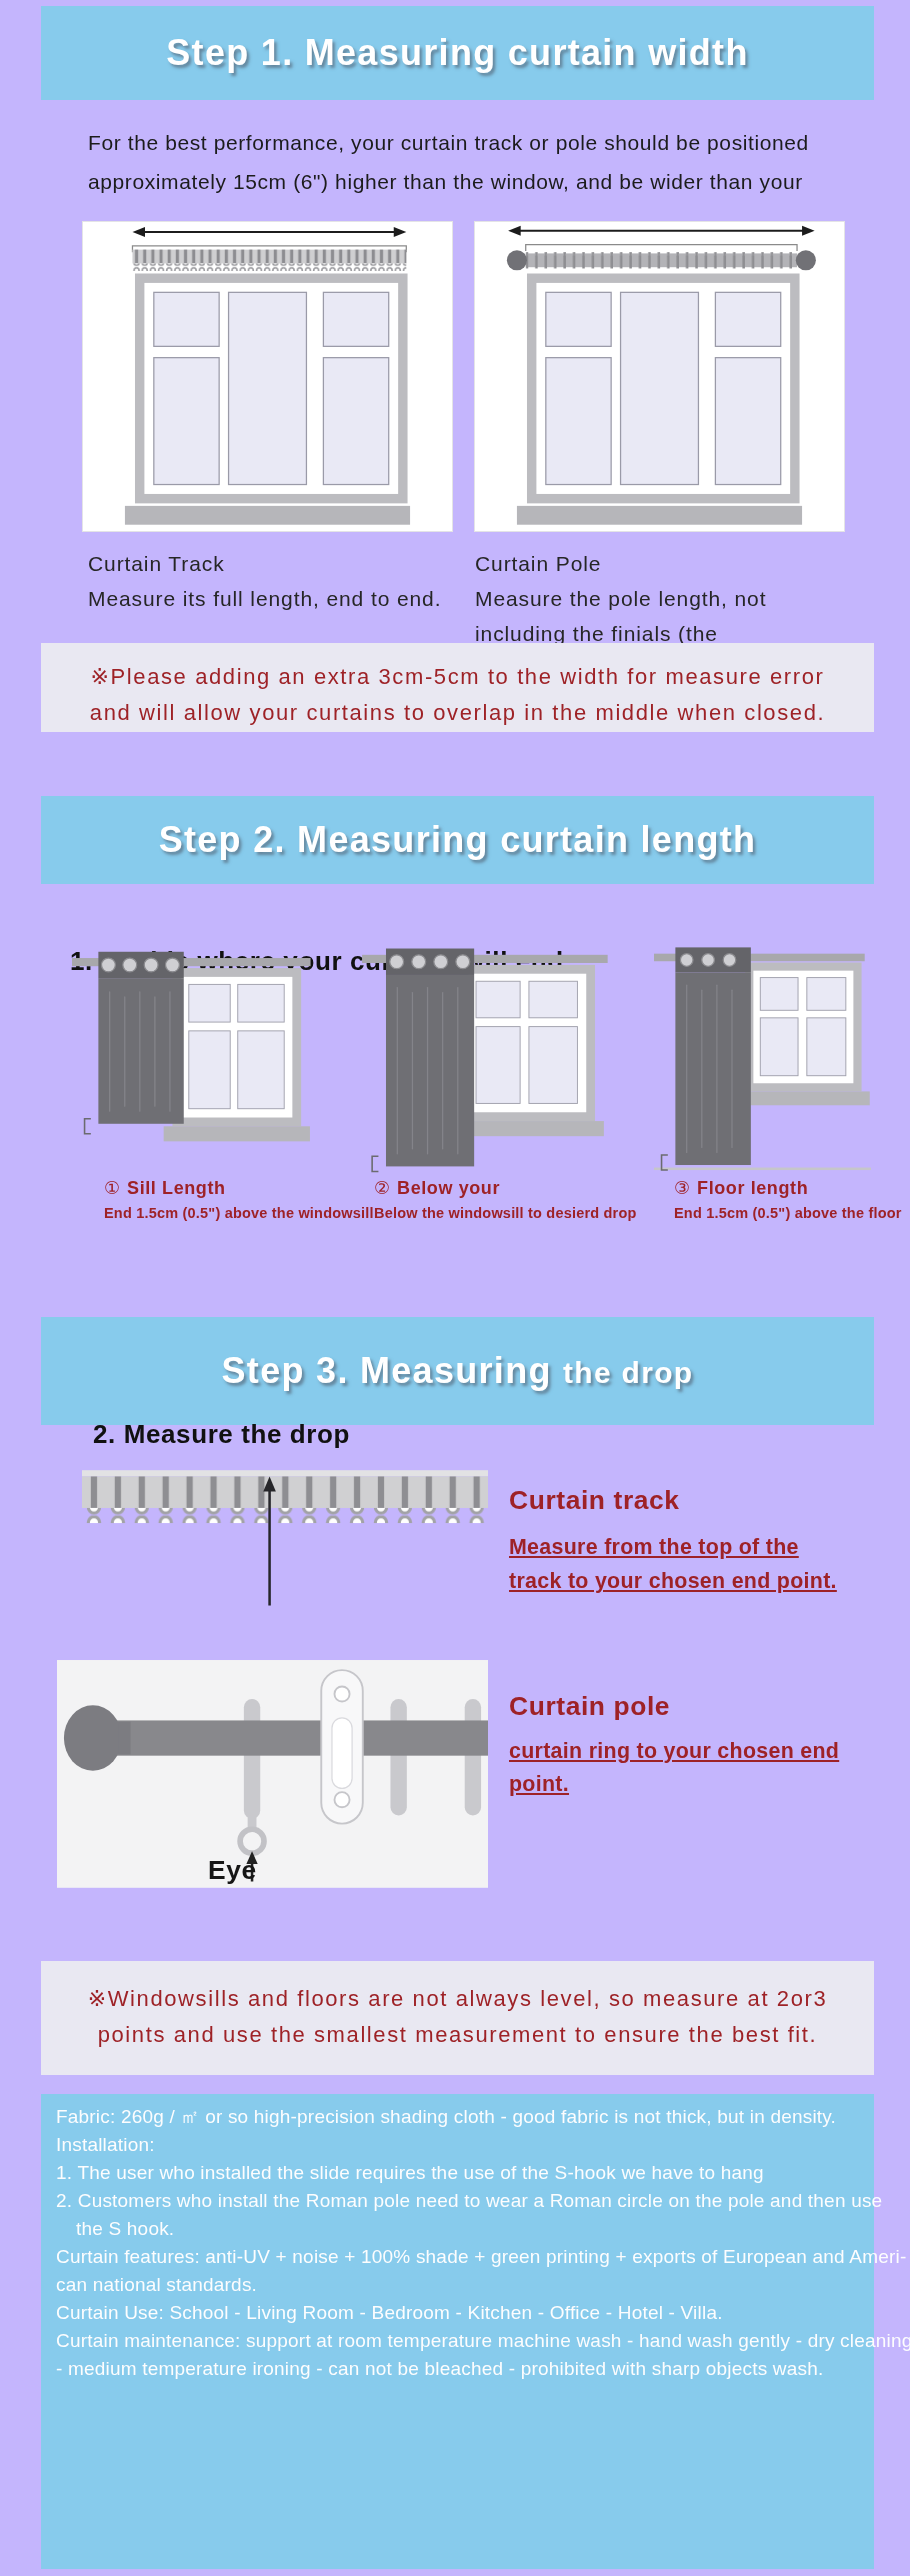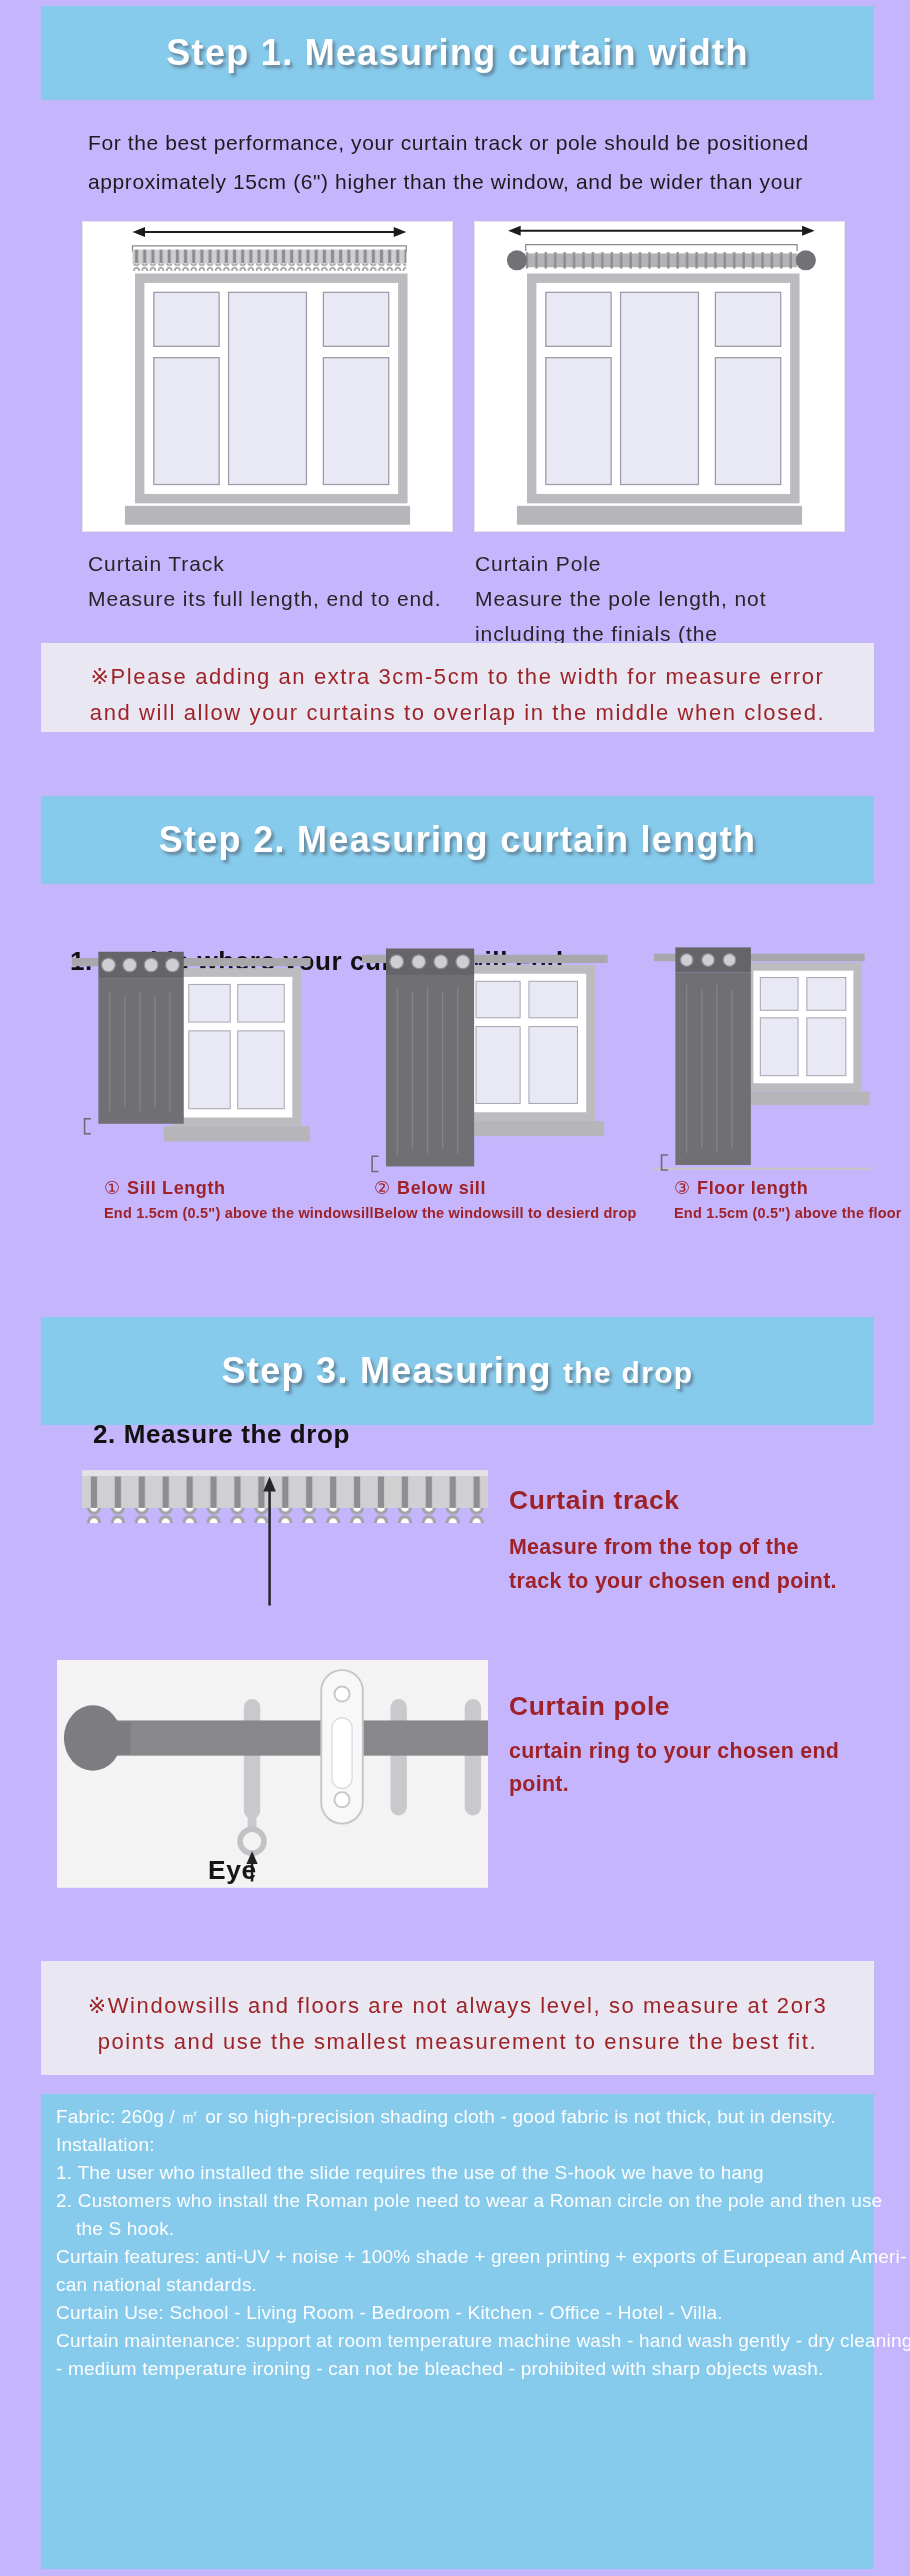--- a/index.html
+++ b/index.html
@@ -22,21 +22,21 @@
   .notice{left:41px;width:833px;background:#E9E8F2;color:#9E2227;font-size:22px;
           letter-spacing:1.6px;line-height:36px;text-align:center;white-space:nowrap;}
 
   .h-black{color:#111;font-weight:bold;font-size:26px;letter-spacing:0.6px;white-space:nowrap;}
 
   .opt-title{color:#9E2227;font-weight:bold;font-size:18px;letter-spacing:0.6px;white-space:nowrap;}
   .opt-num{margin-right:6.3px;font-weight:normal;}
   .opt-desc{color:#9E2227;font-weight:bold;font-size:14.5px;margin-top:6.3px;letter-spacing:0.2px;white-space:nowrap;}
 
   .red-title{color:#9E2227;font-weight:bold;font-size:26.4px;letter-spacing:0.6px;white-space:nowrap;}
-  .red-body{color:#9E2227;font-weight:bold;font-size:21.4px;line-height:34px;letter-spacing:0.3px;white-space:nowrap;}
+  .red-body{color:#9E2227;font-weight:bold;font-size:21.4px;line-height:34px;letter-spacing:0.3px;white-space:nowrap;text-decoration:underline;}
 
   .eye-label{color:#161616;font-weight:bold;font-size:26.4px;letter-spacing:0.6px;}
 
   .infobox{left:41px;top:2094px;width:833px;height:475px;background:#87CBEC;
            box-sizing:border-box;padding:8.8px 0 0 15px;}
   .info-line{color:#fdfdfe;font-size:19px;letter-spacing:0.2px;line-height:28px;white-space:nowrap;}
   .info-indent{padding-left:20px;}
 </style>
 </head>
 <body>
@@ -228,21 +228,21 @@
   </div>
 
   <div class="abs" style="left:104px;top:1177px;">
     <div class="opt-title">
       <span class="opt-num">①</span><span>Sill Length</span>
     </div>
     <div class="opt-desc">End 1.5cm (0.5") above the windowsill</div>
   </div>
   <div class="abs" style="left:374px;top:1177px;">
     <div class="opt-title">
-      <span class="opt-num">②</span><span>Below sill</span>
+      <span class="opt-num">②</span><span>Below your</span>
     </div>
     <div class="opt-desc">Below the windowsill to desierd drop</div>
   </div>
   <div class="abs" style="left:674px;top:1177px;">
     <div class="opt-title">
       <span class="opt-num">③</span><span>Floor length</span>
     </div>
     <div class="opt-desc">End 1.5cm (0.5") above the floor</div>
   </div>
 
@@ -305,21 +305,21 @@
     </svg>
   </div>
   <div class="abs eye-label" style="left:208px;top:1855px;">Eye</div>
 
   <div class="abs red-title" style="left:509px;top:1691px;">Curtain pole</div>
   <div class="abs red-body" style="left:509px;top:1735px;line-height:33px;">
     <div>curtain ring to your chosen end</div>
     <div>point.</div>
   </div>
 
-  <div class="abs notice" style="top:1961px;height:114px;padding-top:27px;box-sizing:border-box;">
+  <div class="abs notice" style="top:1961px;height:114px;padding-top:20px;box-sizing:border-box;">
     <div>※Windowsills and floors are not always level, so measure at 2or3</div>
     <div>points and use the smallest measurement to ensure the best fit.</div>
   </div>
 
   <div class="abs infobox">
     <div class="info-line">Fabric: 260g / ㎡ or so high-precision shading cloth - good fabric is not thick, but in density.</div>
     <div class="info-line">Installation:</div>
     <div class="info-line">1. The user who installed the slide requires the use of the S-hook we have to hang</div>
     <div class="info-line">2. Customers who install the Roman pole need to wear a Roman circle on the pole and then use</div>
     <div class="info-line info-indent">the S hook.</div>

